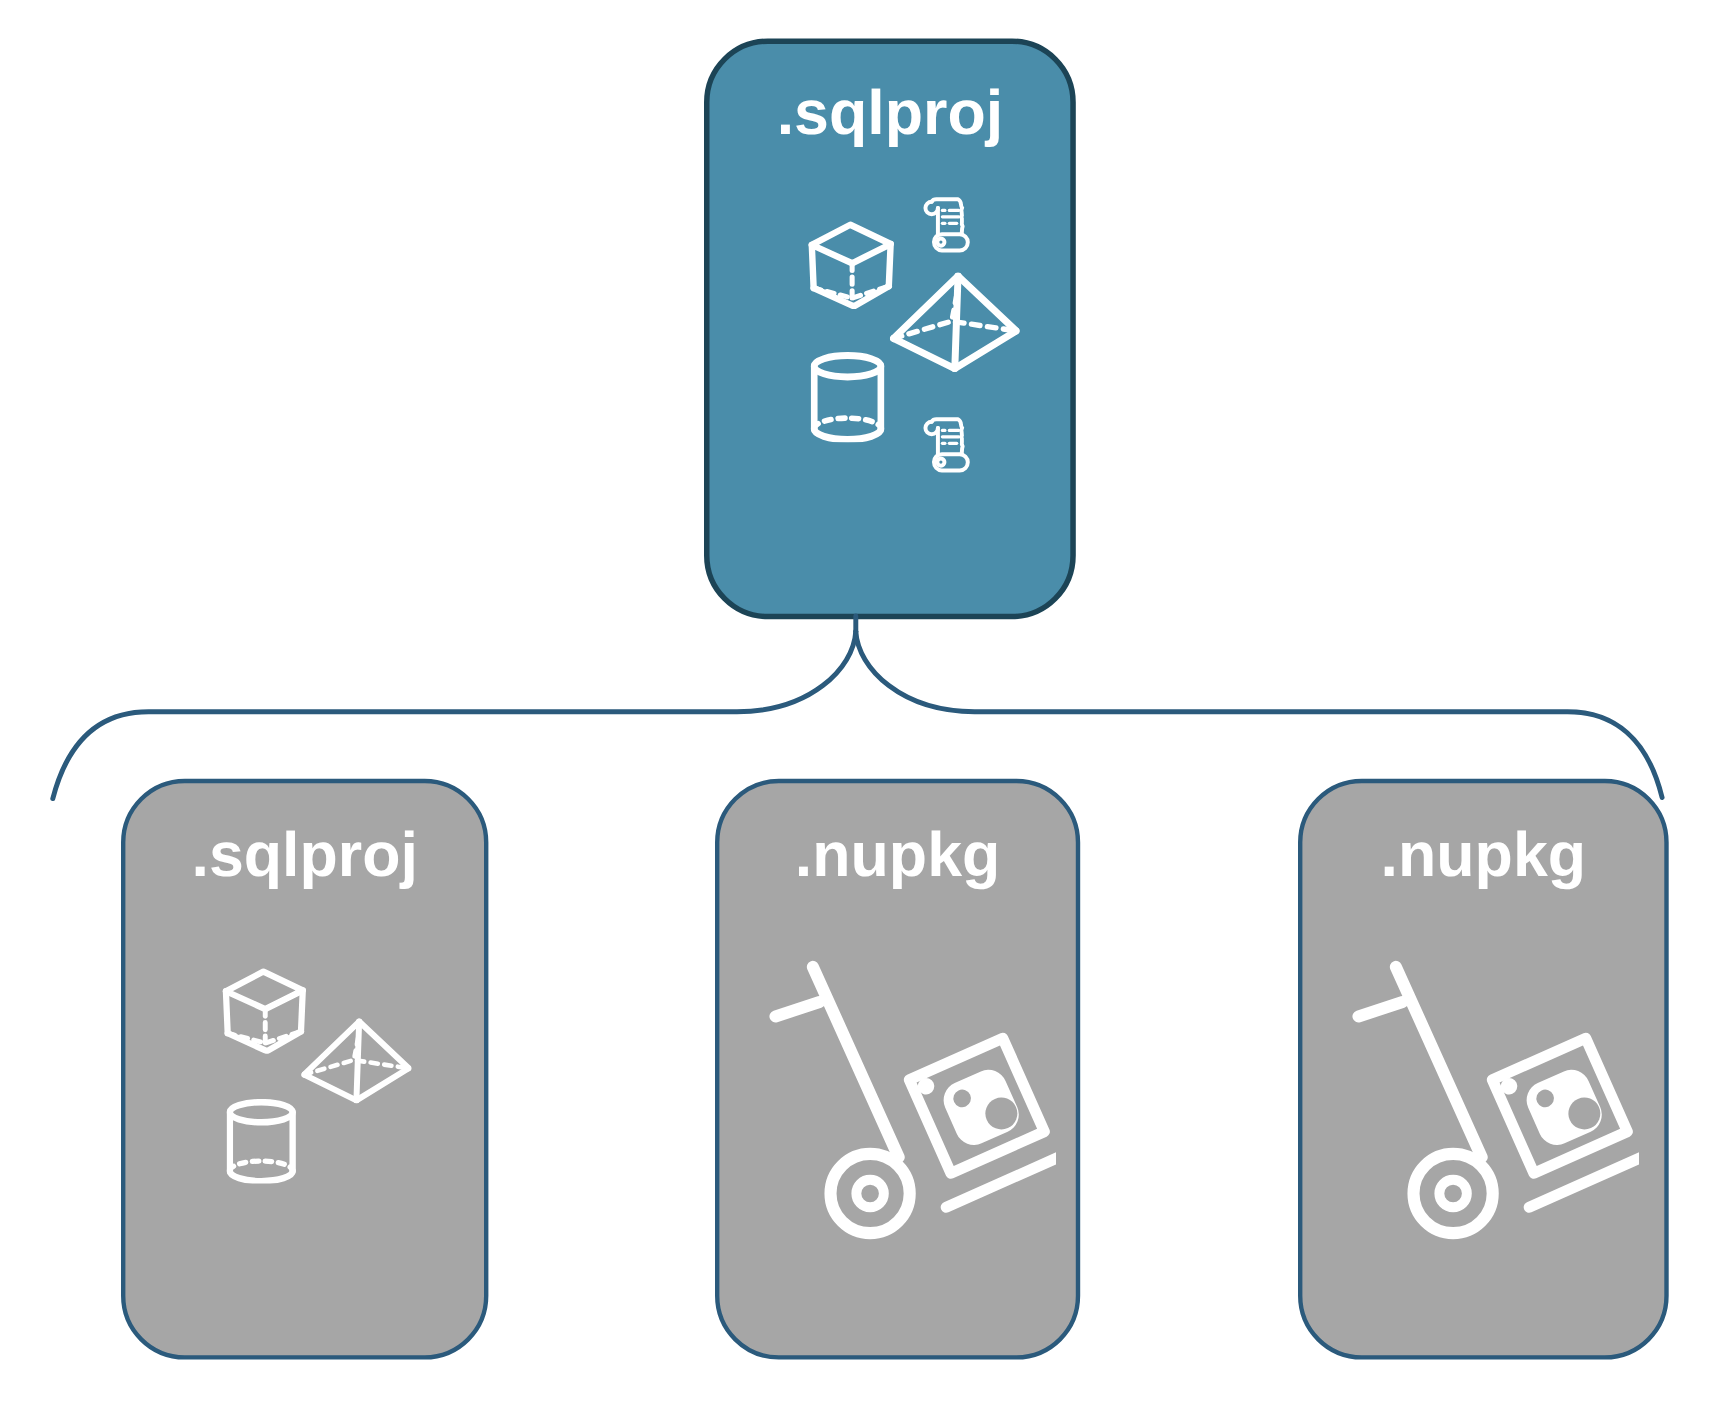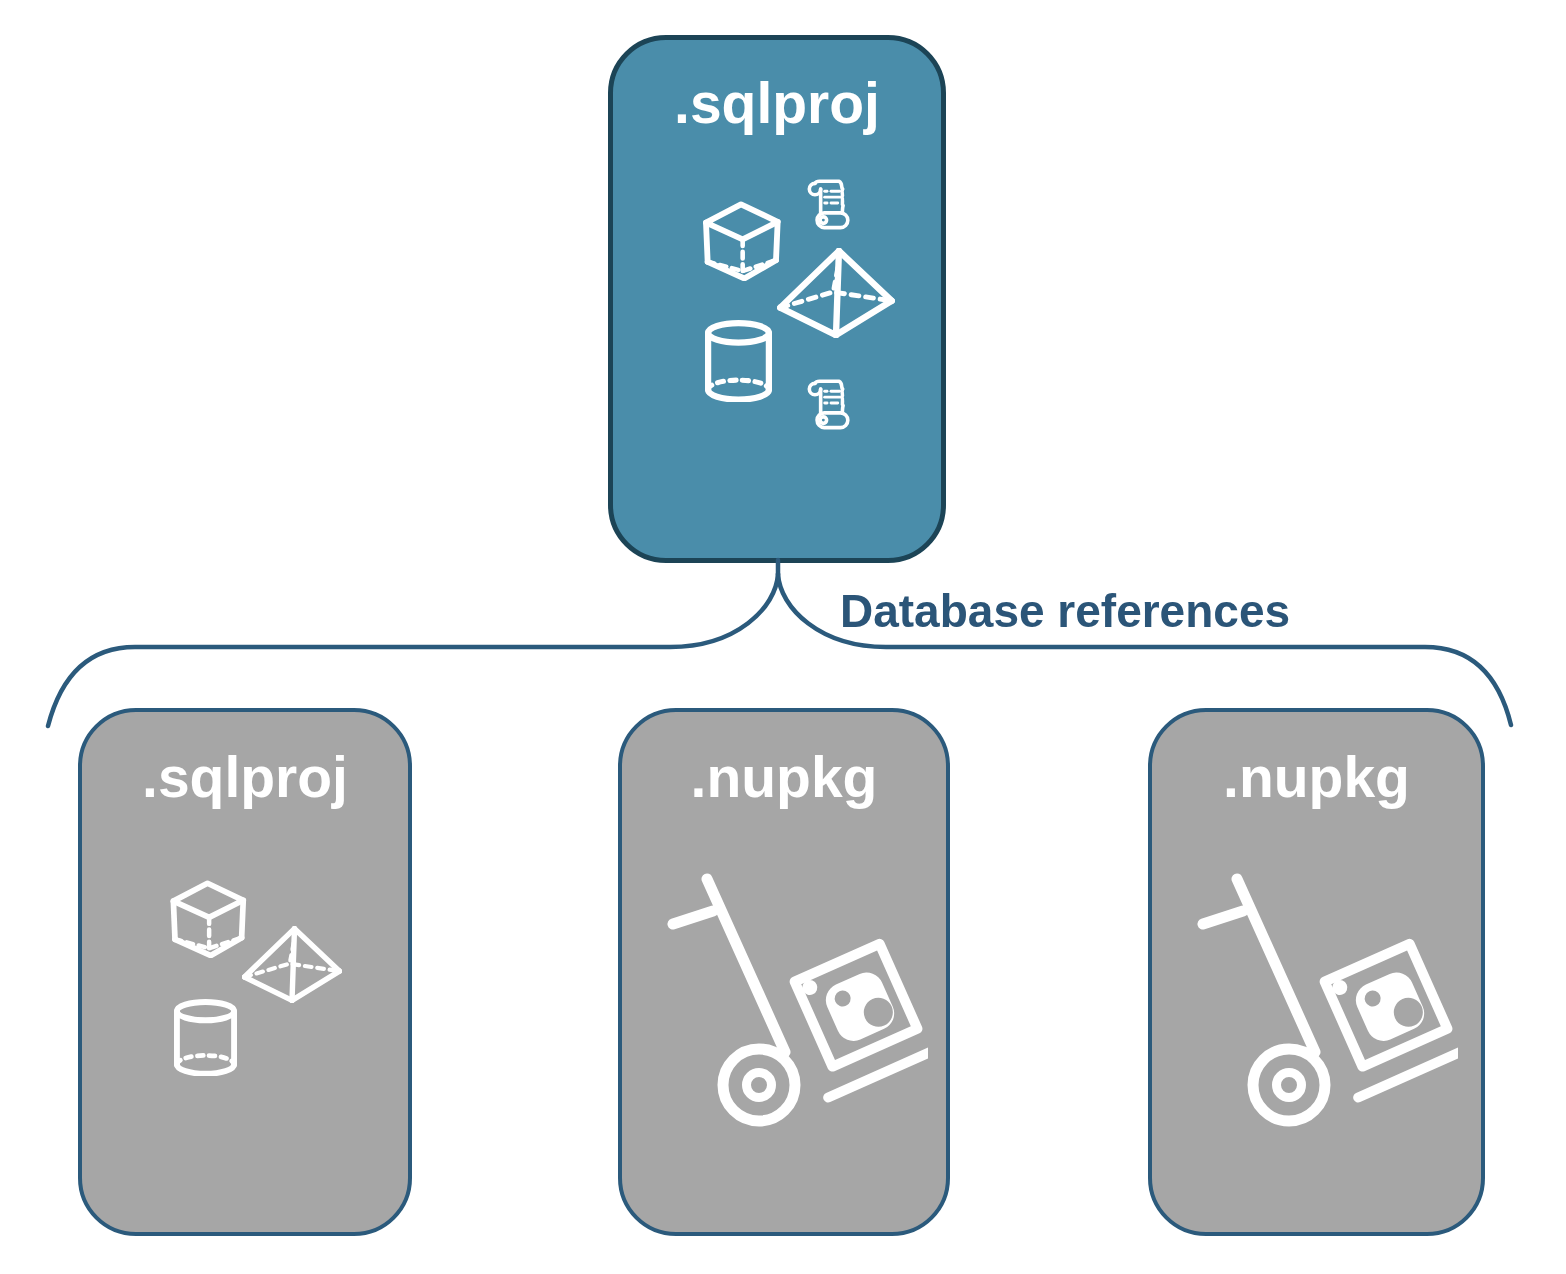--- a/index.html
+++ b/index.html
@@ -1,20 +1,20 @@
 <!DOCTYPE html>
 <html><head>
 <meta charset="utf-8">
 <style>
   html,body{margin:0;padding:0;background:#ffffff;}
   .canvas{
     position:relative;width:1566px;height:1274px;background:#ffffff;
     font-family:"Liberation Sans",sans-serif;overflow:hidden;
   }
-  .node{position:absolute;border-radius:58px;box-sizing:border-box;}
+  .node{position:absolute;border-radius:58px;box-sizing:border-box;margin-left:32px;}
   .node-root{
     left:608px;top:35px;width:338px;height:528px;
     background:#4A8DAA;border:5px solid #1C4456;
   }
   .node-child{background:#A6A6A6;border:4px solid #2B5A7C;}
   .node-c1{left:78px;top:708px;width:334px;height:528px;}
   .node-c2{left:618px;top:708px;width:332px;height:528px;}
   .node-c3{left:1148px;top:708px;width:337px;height:528px;}
   .node-label{
     margin-top:32px;text-align:center;color:#ffffff;
@@ -122,21 +122,20 @@
   </div>
 
   <svg class="brace" viewBox="0 0 1500 185">
     <g fill="none" stroke="#2B5A7C" stroke-width="4.5" stroke-linecap="round">
       <path d="M748 4 L748 18"></path>
       <path d="M748 18 C746 52 706 91 640 91 L105 91 C62 91 32 116 18 170"></path>
       <path d="M748 18 C750 52 790 91 856 91 L1395 91 C1438 91 1468 116 1481 169"></path>
     </g>
   </svg>
 
-  <div class="edge-label">Database references</div>
 
   <div class="node node-child node-c1">
     <div class="node-label">.sqlproj</div>
     <svg class="cluster child-cluster" viewBox="0 0 180 200">
       <use href="#sym-cube" x="0" y="0" width="83" height="78"></use>
       <use href="#sym-pyramid" x="76" y="46" width="100" height="77"></use>
       <use href="#sym-cylinder" x="8" y="119" width="63" height="77"></use>
     </svg>
   </div>
 

